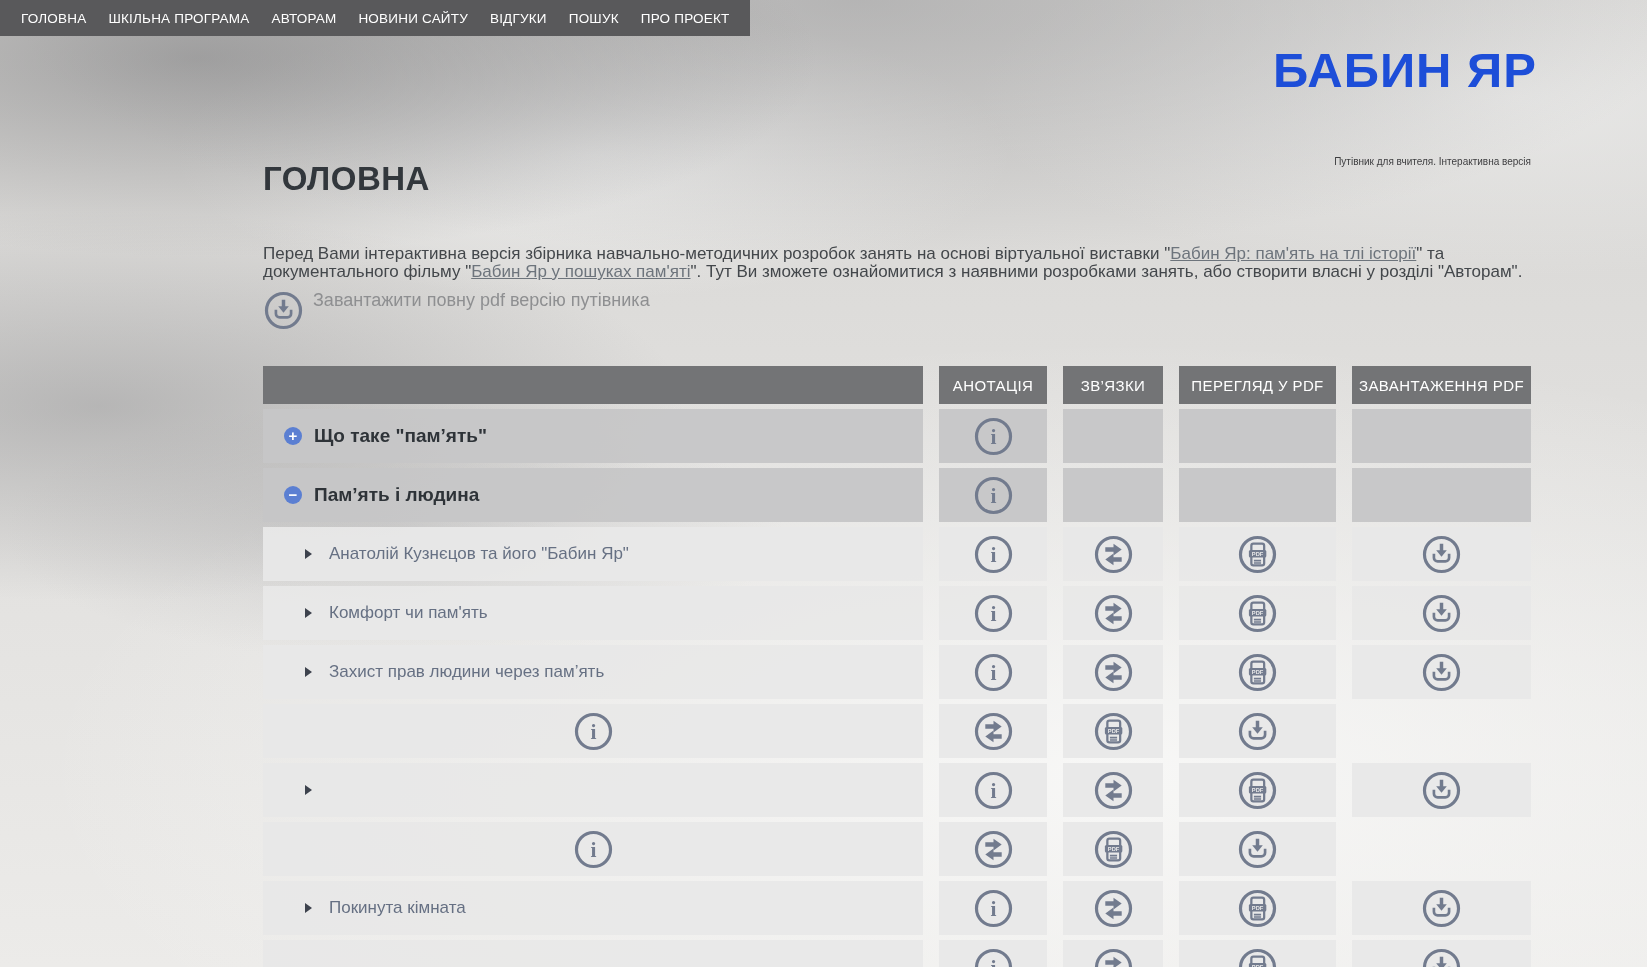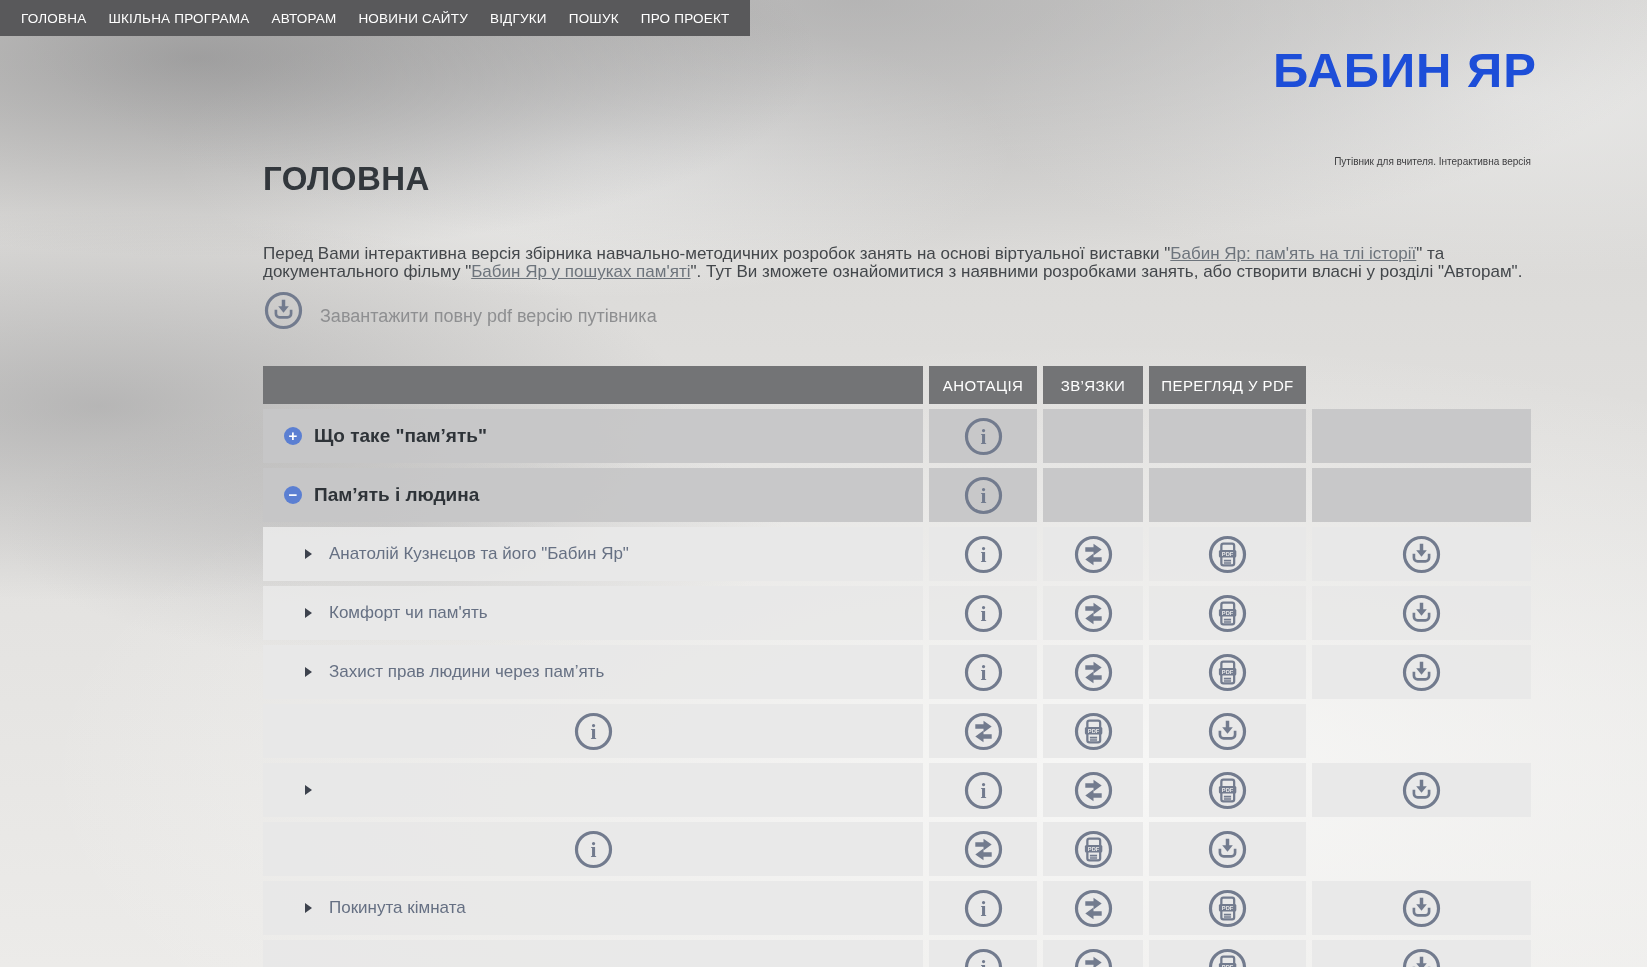--- a/index.html
+++ b/index.html
@@ -30,26 +30,26 @@
   .brand{position:absolute;right:110px;top:44px;text-align:right;color:#1d4ed8;}
   .brand .title{font-size:49px;font-weight:bold;letter-spacing:1px;line-height:52px;}
   .brand .subtitle{font-size:27px;font-weight:bold;letter-spacing:.5px;margin-top:2px;}
   .tagline{position:absolute;right:116px;top:156px;font-size:10px;color:#3e3e40;}
   
   .page-title{position:absolute;left:263px;top:138px;font-size:33px;font-weight:bold;color:#32373c;letter-spacing:.5px;}
   
   .intro{position:absolute;left:263px;top:228px;width:1262px;font-size:17px;line-height:18px;color:#43474b;}
   .intro a{color:#6d747c;text-decoration:underline;cursor:pointer;}
   
-  .download-row{position:absolute;left:263px;top:290px;display:flex;align-items:flex-end;gap:20px;color:#6e7689;cursor:pointer;}
+  .download-row{position:absolute;left:263px;top:290px;display:flex;align-items:flex-start;gap:13px;color:#6e7689;cursor:pointer;}
   .download-row .dl-icon{width:37px;height:37px;color:#6e7689;}
   .download-row .dl-label{font-size:18px;color:#8e8f91;}
   
   .tbl{position:absolute;left:263px;top:366px;width:1268px;}
-  .tgrid{display:grid;grid-template-columns:660px 108px 100px 157px 1fr;column-gap:6px;}
+  .tgrid{display:grid;grid-template-columns:660px 108px 100px 157px 1fr;column-gap:16px;}
   .thead{height:38px;}
   .thead .hcell{
     background:#737476;color:#fff;font-size:15px;letter-spacing:.4px;
     display:flex;align-items:center;justify-content:center;white-space:nowrap;
   }
   .trow{height:54px;margin-top:5px;}
   .trow .cell{display:flex;align-items:center;justify-content:center;}
   .trow.group .cell{background:rgba(198,198,199,.95);}
   .trow.item  .cell{background:rgba(232,232,232,.95);}
   .title-cell{justify-content:flex-start !important;cursor:pointer;}
@@ -101,20 +101,21 @@
     </span>
   <span class="dl-label">Завантажити повну pdf версію путівника</span>
 </div>
 
 <div class="tbl">
   <div class="tgrid thead">
     <div class="hcell"></div>
     <div class="hcell">АНОТАЦІЯ</div>
     <div class="hcell">ЗВ’ЯЗКИ</div>
     <div class="hcell">ПЕРЕГЛЯД У PDF</div>
+    <div class="hcell">ЗАВАНТАЖЕННЯ PDF</div>
   </div>
   <div id="tbody">
       <div class="tgrid trow group">
         <div class="cell title-cell">
           <span class="toggle">+</span>
           <span class="row-title">Що таке "пам’ять"</span>
         </div>
         <div class="cell icon-cell">
           <svg class="cicon" viewBox="0 0 40 40">
             <circle cx="20" cy="20" r="16.6" fill="none" stroke="currentColor" stroke-width="3.1"></circle>

